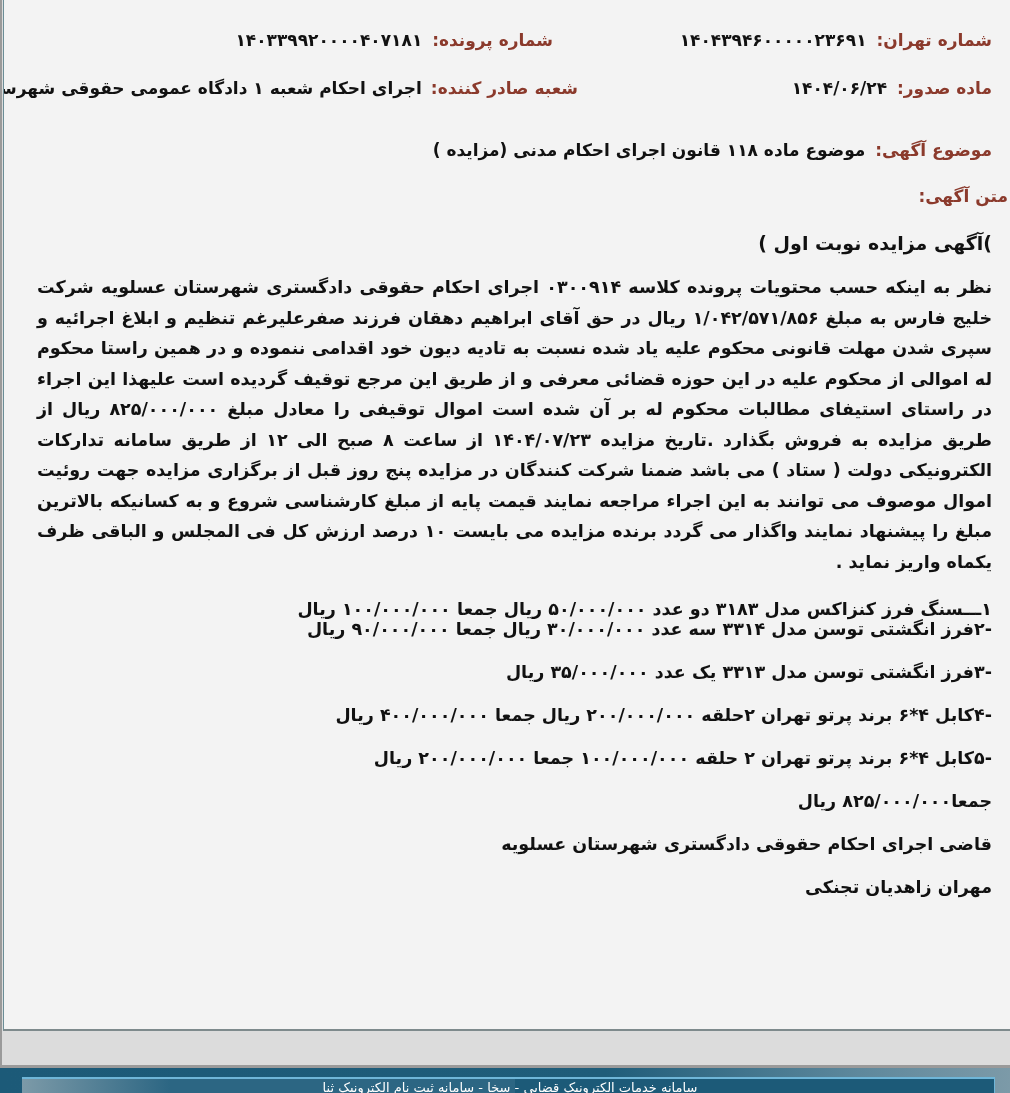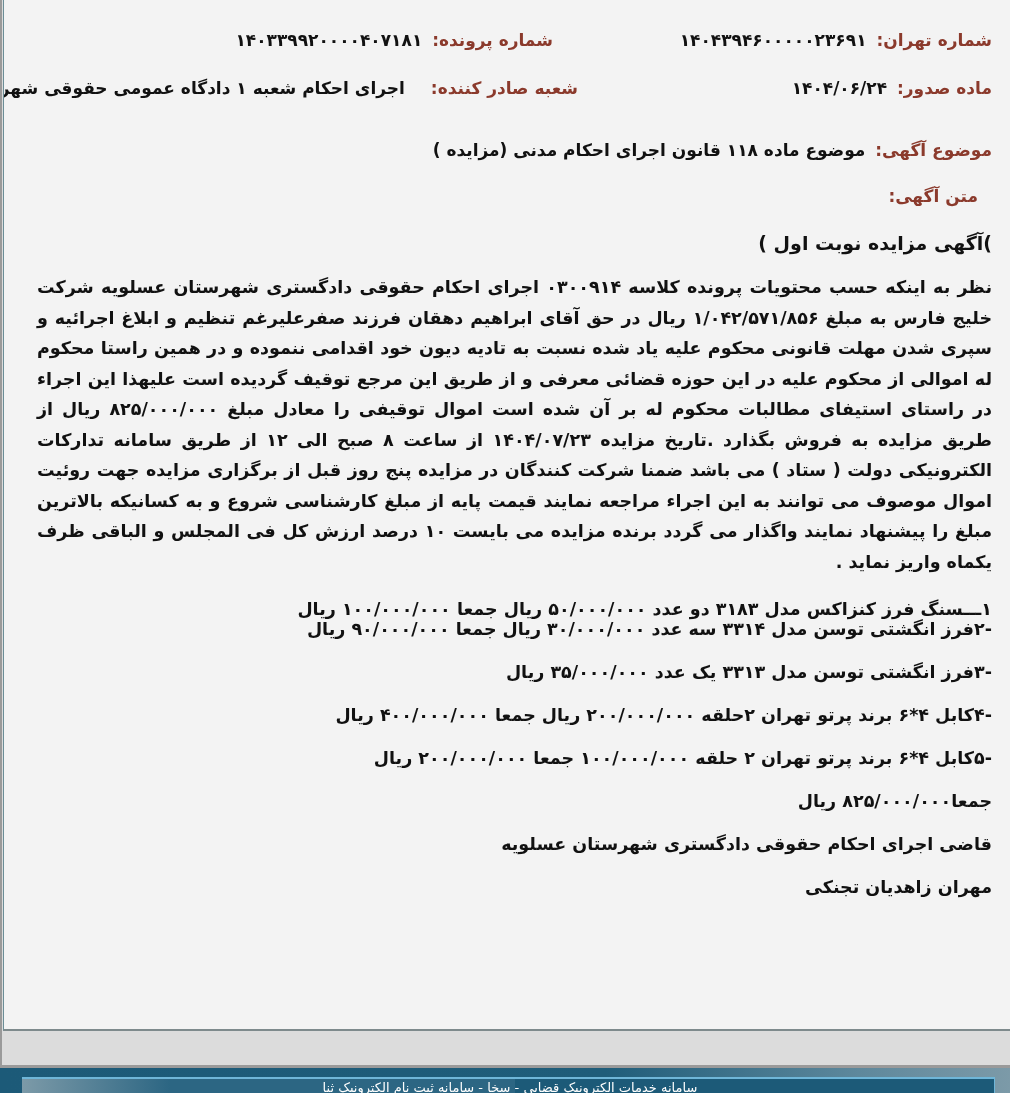--- a/index.html
+++ b/index.html
@@ -146,28 +146,28 @@
     </div>
     <div class="row" style="right:457px; top:30px;">
       <span class="lbl">شماره پرونده:</span>
       <span class="val">۱۴۰۳۳۹۹۲۰۰۰۰۴۰۷۱۸۱</span>
     </div>
     <div class="row" style="right:18px; top:78px;">
       <span class="lbl">ماده صدور:</span>
       <span class="val">۱۴۰۴/۰۶/۲۴</span>
     </div>
     <div class="row" style="right:432px; top:78px;">
-      <span class="lbl" style="margin-left:20px">شعبه صادر کننده:</span>
+      <span class="lbl" style="margin-left:3px">شعبه صادر کننده:</span>
       <span class="val">اجرای احکام شعبه ۱ دادگاه عمومی حقوقی شهرستان عسلویه</span>
     </div>
     <div class="row" style="right:18px; top:140px;">
       <span class="lbl">موضوع آگهی:</span>
       <span class="val">موضوع ماده ۱۱۸ قانون اجرای احکام مدنی (مزایده )</span>
     </div>
-    <div class="row" style="right:32px; top:186px;">
+    <div class="row" style="right:2px; top:186px;">
       <span class="lbl">متن آگهی:</span>
     </div>
 
     <div class="row" style="right:18px; top:232px; font-size:19px;">)آگهی مزایده نوبت اول )</div>
 
     <div class="body-text">نظر به اینکه حسب محتویات پرونده کلاسه ۰۳۰۰۹۱۴ اجرای احکام حقوقی دادگستری شهرستان عسلویه شرکت خلیج فارس به مبلغ ۱/۰۴۲/۵۷۱/۸۵۶ ریال در حق آقای ابراهیم دهقان فرزند صفرعلیرغم تنظیم و ابلاغ اجرائیه و سپری شدن مهلت قانونی محکوم علیه یاد شده نسبت به تادیه دیون خود اقدامی ننموده و در همین راستا محکوم له اموالی از محکوم علیه در این حوزه قضائی معرفی و از طریق این مرجع توقیف گردیده است علیهذا این اجراء در راستای استیفای مطالبات محکوم له بر آن شده است اموال توقیفی را معادل مبلغ ۸۲۵/۰۰۰/۰۰۰ ریال از طریق مزایده به فروش بگذارد .تاریخ مزایده ۱۴۰۴/۰۷/۲۳ از ساعت ۸ صبح الی ۱۲ از طریق سامانه تدارکات الکترونیکی دولت ( ستاد ) می باشد ضمنا شرکت کنندگان در مزایده پنج روز قبل از برگزاری مزایده جهت روئیت اموال موصوف می توانند به این اجراء مراجعه نمایند قیمت پایه از مبلغ کارشناسی شروع و به کسانیکه بالاترین مبلغ را پیشنهاد نمایند واگذار می گردد برنده مزایده می بایست ۱۰ درصد ارزش کل فی المجلس و الباقی ظرف یکماه واریز نماید .</div>
 
     <div class="list-line" style="top:599px;">۱ـــسنگ فرز کنزاکس مدل ۳۱۸۳ دو عدد ۵۰/۰۰۰/۰۰۰ ریال جمعا ۱۰۰/۰۰۰/۰۰۰ ریال</div>
     <div class="list-line" style="top:619px;">-۲فرز انگشتی توسن مدل ۳۳۱۴ سه عدد ۳۰/۰۰۰/۰۰۰ ریال جمعا ۹۰/۰۰۰/۰۰۰ ریال</div>
     <div class="list-line" style="top:662px;">-۳فرز انگشتی توسن مدل ۳۳۱۳ یک عدد ۳۵/۰۰۰/۰۰۰ ریال</div>

